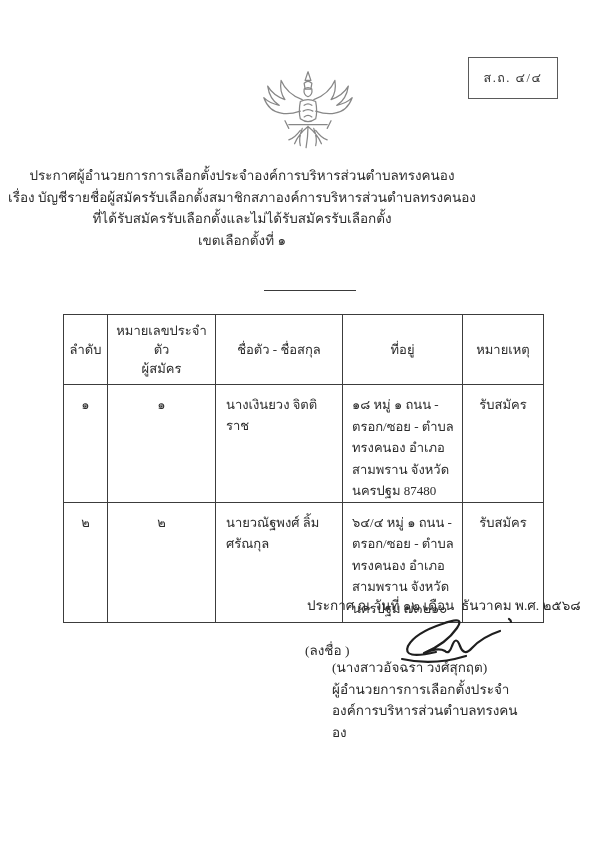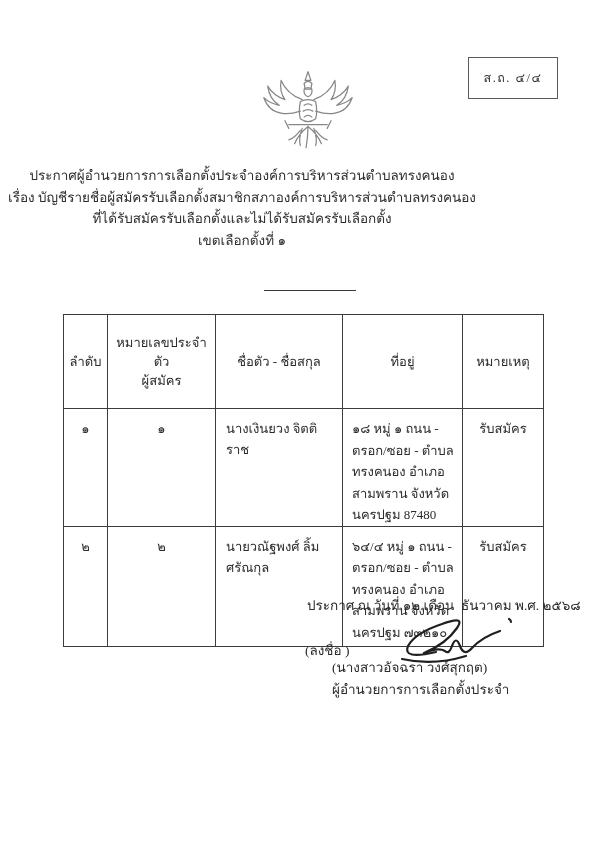--- a/index.html
+++ b/index.html
@@ -36,21 +36,21 @@
     border-collapse:collapse;font-size:13px;color:#2b2b2b;
     table-layout:fixed;
   }
   table.cand th,table.cand td{
     border:1px solid #3c3c3c;
     font-weight:normal;
     vertical-align:top;
   }
   table.cand thead th{
     height:42px;vertical-align:middle;
-    white-space:pre-line;line-height:19px;padding:18px 2px;
+    white-space:pre-line;line-height:19px;padding:6px 2px;
   }
   td.c-order,td.c-number,td.c-remark{text-align:center;padding-top:9px;}
   td.c-name{padding:9px 6px 0 10px;}
   td.c-address{padding:9px 4px 0 9px;line-height:21.5px;white-space:pre-line;}
   tr.row-1 td{height:106px;}
   tr.row-2 td{height:109px;}
   
   .announce{position:absolute;left:307px;top:594px;font-size:13.5px;white-space:pre;}
   .sign-label{position:absolute;left:305px;top:639px;font-size:13.5px;}
   .signature{position:absolute;left:378px;top:606px;width:148px;height:64px;}
@@ -144,15 +144,16 @@
     <g fill="none" stroke="#1f1f1f" stroke-width="2.2" stroke-linecap="round" stroke-linejoin="round">
       <path d="M58 46 Q24 54 30 40 Q37 27 64 18 Q88 9 79 22 Q68 38 46 47 Q60 41 67 45 Q71 49 74 40 Q78 29 82 40 Q86 51 94 42 Q104 31 122 25"></path>
       <path d="M24 53 Q55 60 88 50"></path>
       <path d="M131 13 Q133 14 133 16"></path>
     </g>
   </svg>
 
   <div class="signer-block">
     <div>(นางสาวอัจฉรา วงศ์สุกฤต)</div>
     <div>ผู้อำนวยการการเลือกตั้งประจำ</div>
+    <div>องค์การบริหารส่วนตำบลทรงคนอง</div>
   </div>
 
 </div>
 
 </body></html>

